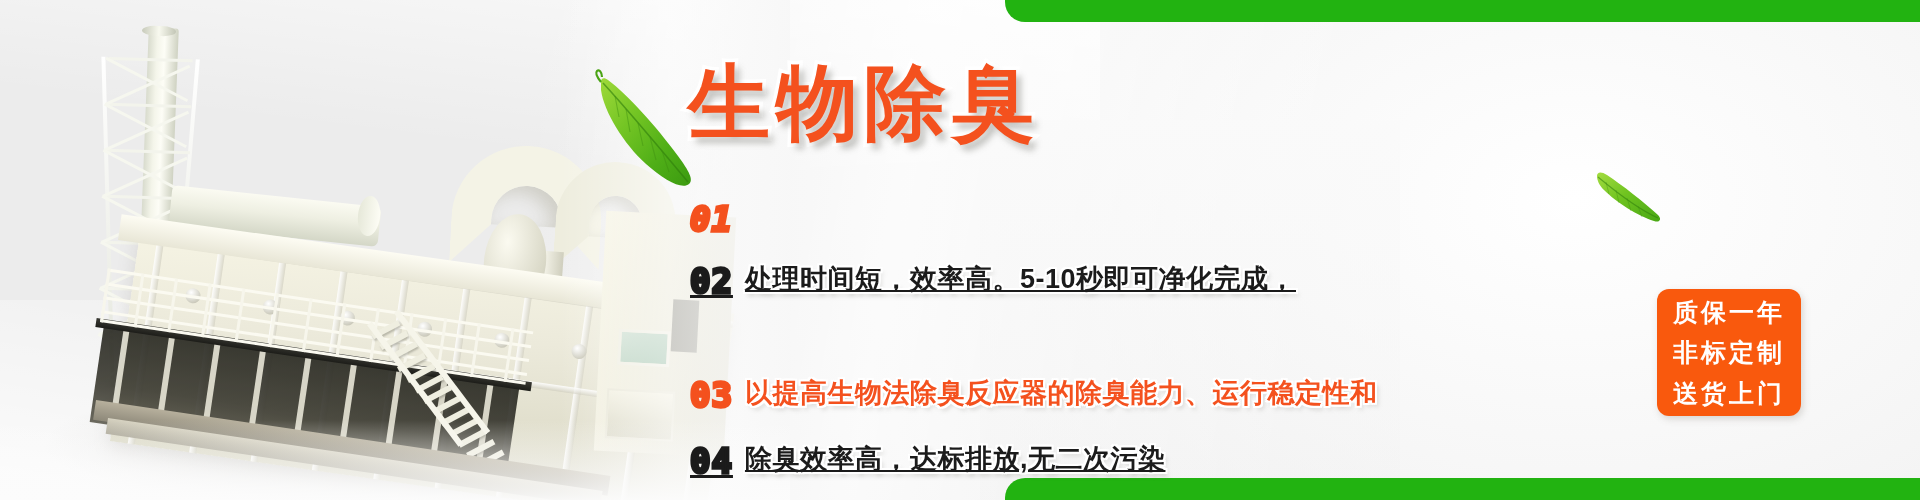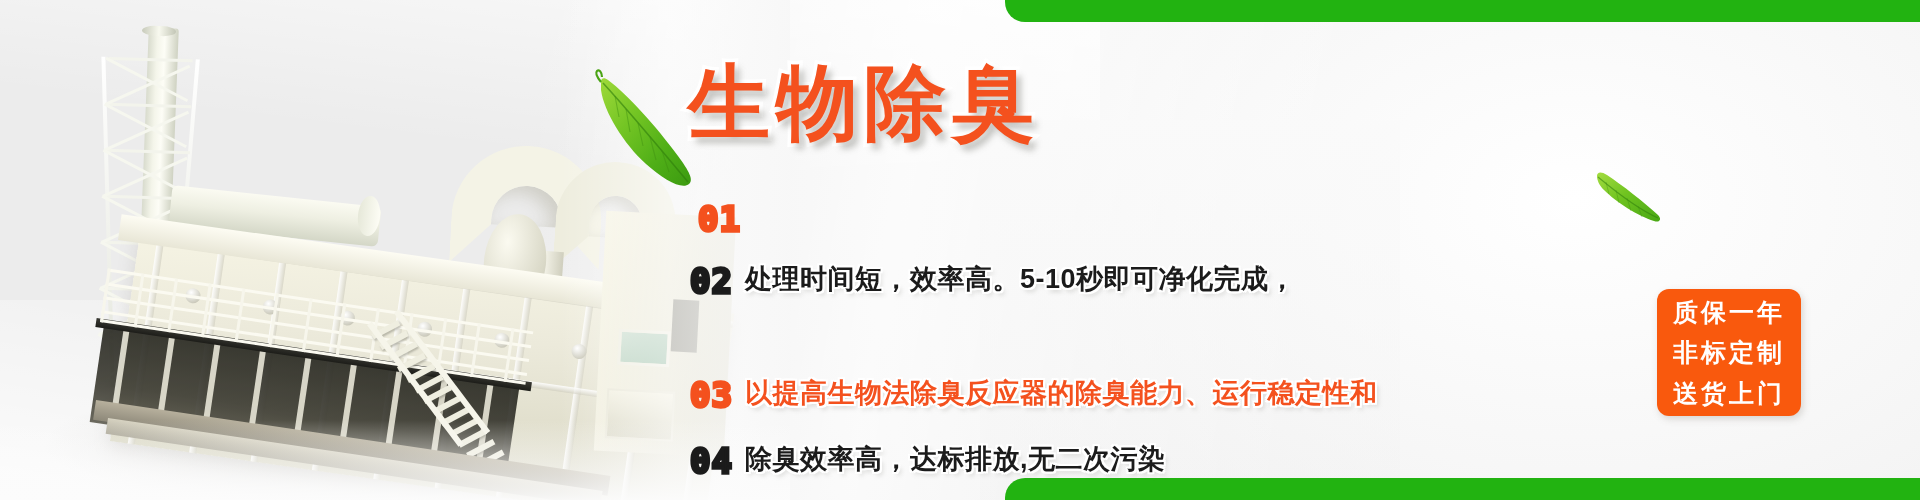--- a/index.html
+++ b/index.html
@@ -165,26 +165,26 @@
     letter-spacing:1px;
     color:transparent;-webkit-text-stroke:3.4px currentColor;
     font-family:"DejaVu Sans Mono","Liberation Mono",monospace;
   }
   .feat .txt{font-size:27px;font-weight:bold;line-height:1.32;letter-spacing:.5px;}
   .feat .txt .l2{display:block;}
   .feat.orange{color:#f4511e;}
   .feat.orange .num{color:#f4511e;}
   .feat.orange .txt{color:#f4511e;text-shadow:-2px 0 #fff,2px 0 #fff,0 -2px #fff,0 2px #fff,
       -2px -2px #fff,2px -2px #fff,-2px 2px #fff,2px 2px #fff,3px 4px 4px rgba(140,138,132,.35);}
-  .feat.dark{color:#1b1b1b;}
+  .feat.dark{color:#1b1b1b;text-decoration:underline;}
   .feat.dark .num{color:#1b1b1b;}
   .feat.dark .txt{color:#1b1b1b;text-shadow:-2px 0 #fff,2px 0 #fff,0 -2px #fff,0 2px #fff,
       -2px -2px #fff,2px -2px #fff,-2px 2px #fff,2px 2px #fff,3px 4px 4px rgba(140,138,132,.3);}
 
-  .feat1{position:absolute;left:8px;top:0;}
+  .feat1{position:absolute;left:0;top:0;font-style:italic;}
   .feat2{position:absolute;left:0;top:62px;}
   .feat3{position:absolute;left:0;top:152px;margin-top:24px;}
   .feat4{position:absolute;left:0;top:242px;}
 
   
   .badge{
     position:absolute;left:1657px;top:289px;width:144px;height:127px;
     background:#f9590d;border-radius:12px;
     display:flex;flex-direction:column;align-items:center;justify-content:center;
     box-shadow:2px 3px 7px rgba(120,110,100,.25);

